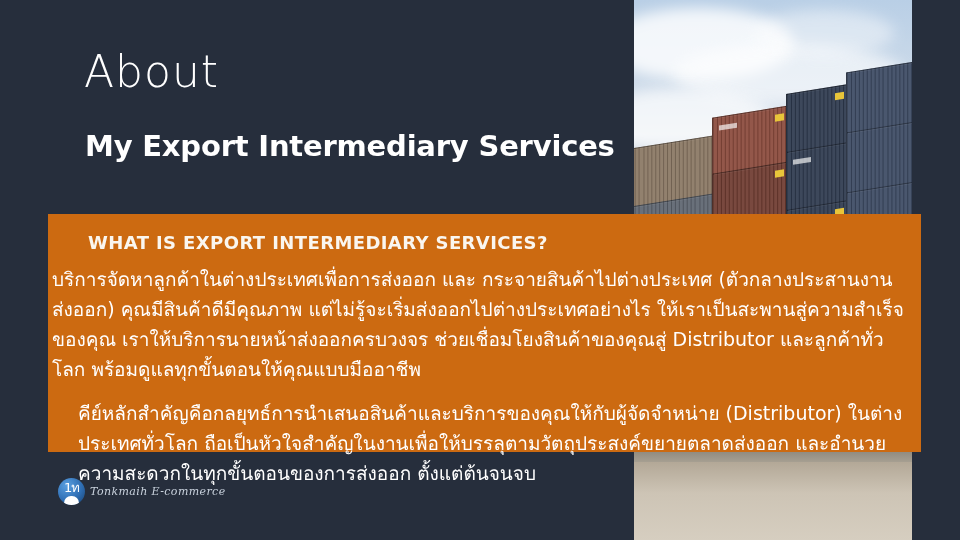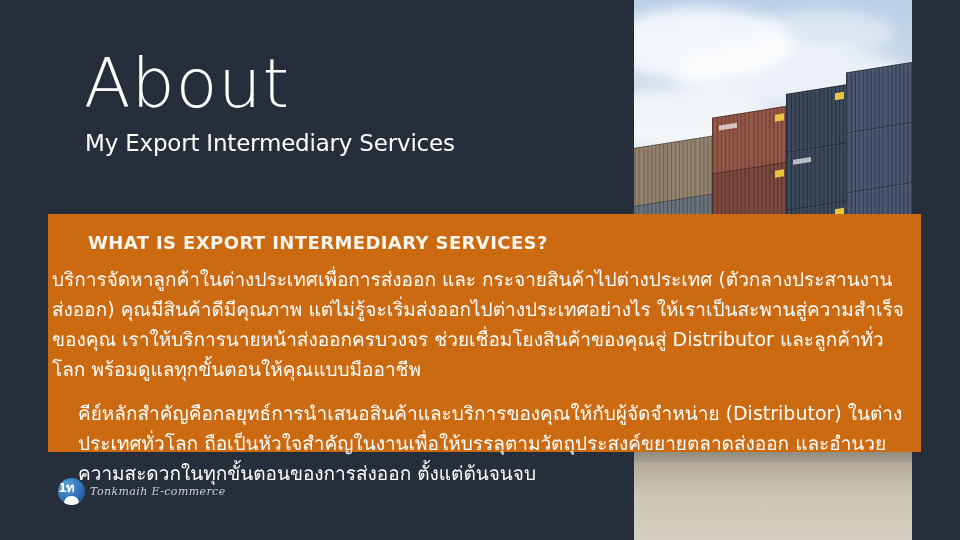--- a/index.html
+++ b/index.html
@@ -172,33 +172,33 @@
     width: 5px;
     height: 86px;
     background: #20242a;
   }
 
   
   .title-about {
     position: absolute;
     left: 84px;
     top: 50px;
-    font-size: 68px;
+    font-size: 44px;
     font-weight: 300;
     letter-spacing: 1px;
     color: #ffffff;
     line-height: 1;
     white-space: nowrap;
   }
   .title-sub {
     position: absolute;
     left: 85px;
     top: 132px;
-    font-size: 23px;
-    font-weight: 400;
+    font-size: 29px;
+    font-weight: 700;
     letter-spacing: -0.2px;
     color: #ffffff;
     line-height: 1;
     white-space: nowrap;
     text-align: right;
   }
 
   
   .panel {
     position: absolute;
@@ -248,22 +248,23 @@
     height: 27px;
     border-radius: 50%;
     background: radial-gradient(circle at 32% 28%, #5a9fe0 0%, #2f6fb5 55%, #17406f 100%);
     position: relative;
     overflow: hidden;
     flex: 0 0 auto;
   }
   .logo-mark .glyph {
     position: absolute;
     left: 0; right: 0; top: 3px;
+    text-align: center;
     font-size: 13px;
-    font-weight: 700;
+    font-weight: 400;
     color: #ffffff;
     letter-spacing: -1px;
     line-height: 1;
   }
   .logo-mark .arch {
     position: absolute;
     left: 6px;
     bottom: 0;
     width: 15px;
     height: 9px;

